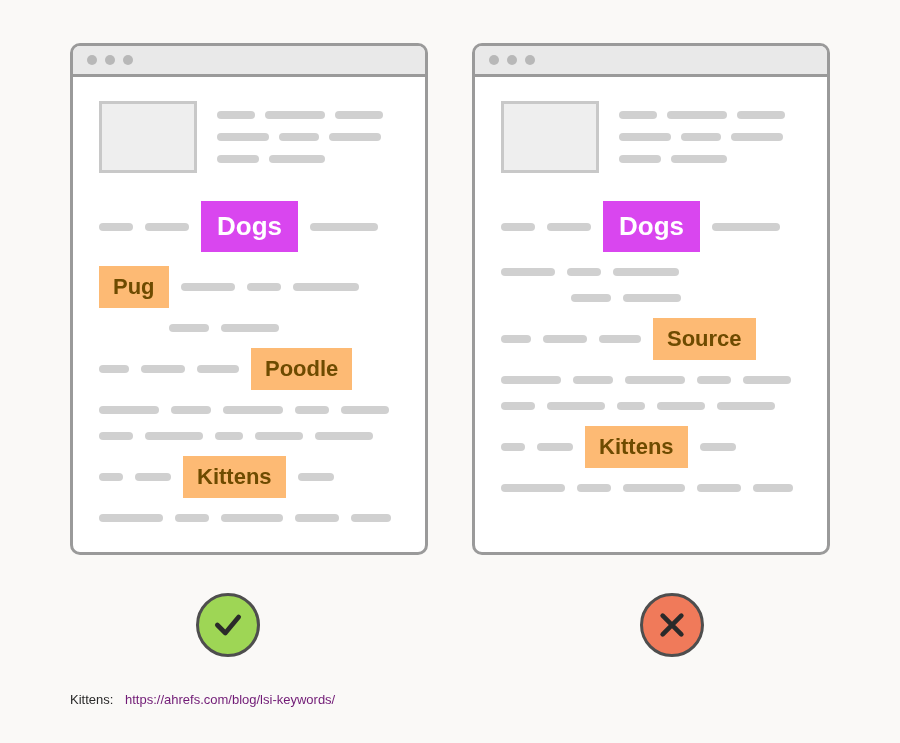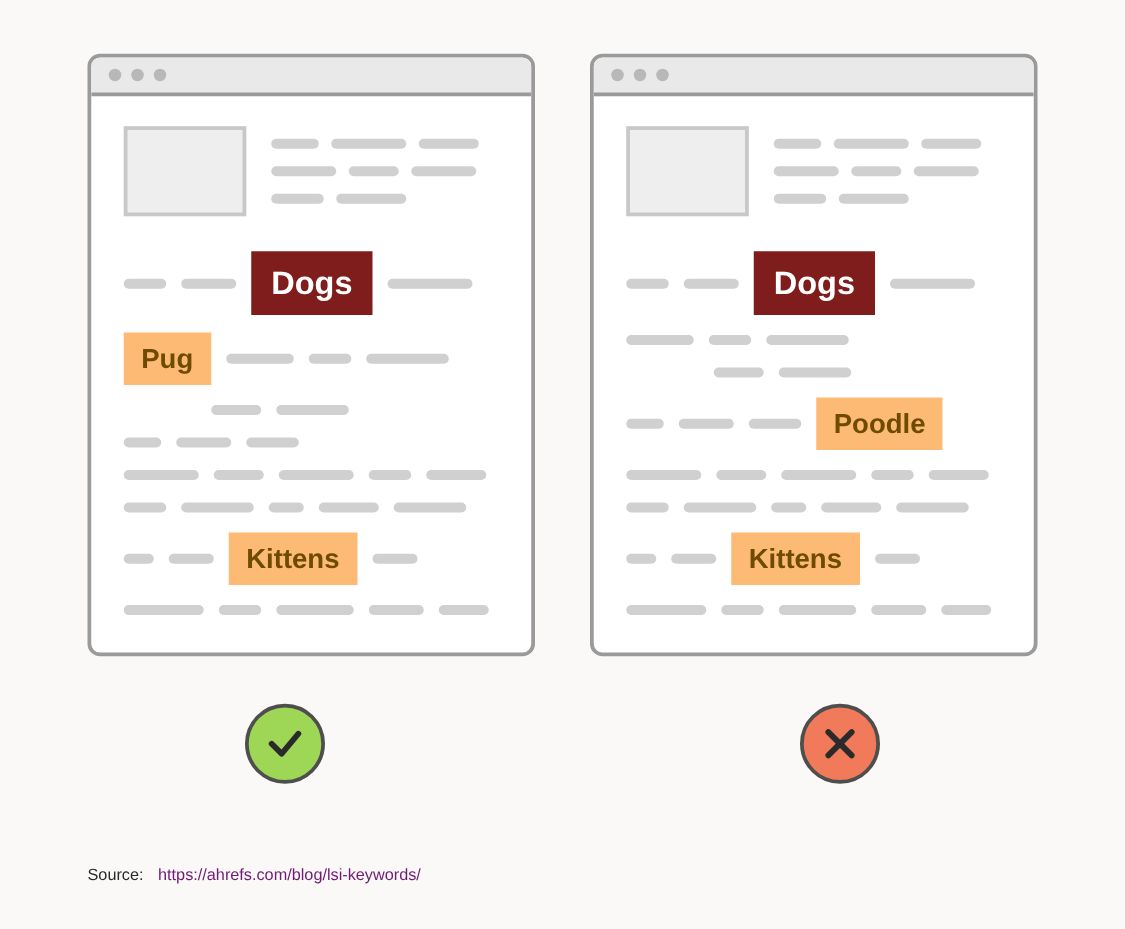--- a/index.html
+++ b/index.html
@@ -10,21 +10,21 @@
   .dot{width:10px;height:10px;border-radius:50%;background:#b8b8b8}
   .page{padding:24px 26px 28px 26px}
   .hero{display:flex;align-items:center}
   .hero-img{width:92px;height:66px;border:3px solid #c8c8c8;background:#eeeeee;border-radius:0}
   .hero-lines{margin-left:20px;display:flex;flex-direction:column;gap:14px}
   .dashrow{display:flex;gap:10px}
   .dash{height:8px;border-radius:5px;background:#d0d0d0}
   .content{margin-top:28px;display:flex;flex-direction:column;gap:14px}
   .row{display:flex;align-items:center;gap:12px;min-height:12px}
   .tag{display:inline-block;padding:8px 14px;font-weight:700;font-size:22px;color:#6e4b00}
-  .tag.primary{background:#7f1d1d;color:#fff;padding:10px 16px;font-size:26px}
+  .tag.primary{background:#d946ef;color:#fff;padding:10px 16px;font-size:26px}
   .tag.secondary{background:#fdba74}
   .badge-row{display:flex;justify-content:center;margin-top:38px;gap:380px}
   .badge{width:58px;height:58px;border-radius:50%;display:flex;align-items:center;justify-content:center;border:3px solid #4e4e4e}
   .badge.good{background:#9ed655}
   .badge.bad{background:#f07a5a}
   .badge svg{width:32px;height:32px}
   .footer{position:absolute;bottom:36px;left:70px;right:70px;display:flex;justify-content:space-between;align-items:flex-end}
   .src{font-size:13px;color:#2a2a2a}
   .src .lbl{margin-right:8px}
   .src .url{color:#701a75}
@@ -80,20 +80,21 @@
               <div class="dash" style="width:66px"></div>
           </div>
           <div class="row" style="margin-left:70px">
             <div class="dash" style="width:40px"></div>
               <div class="dash" style="width:58px"></div>
           </div>
           <div class="row">
             <div class="dash" style="width:30px"></div>
               <div class="dash" style="width:44px"></div>
               <div class="dash" style="width:42px"></div>
+            <span class="tag secondary">Poodle</span>
           </div>
           <div class="row">
             <div class="dash" style="width:60px"></div>
               <div class="dash" style="width:40px"></div>
               <div class="dash" style="width:60px"></div>
               <div class="dash" style="width:34px"></div>
               <div class="dash" style="width:48px"></div>
           </div>
           <div class="row">
             <div class="dash" style="width:34px"></div>
@@ -159,21 +160,21 @@
               <div class="dash" style="width:66px"></div>
           </div>
           <div class="row" style="margin-left:70px">
             <div class="dash" style="width:40px"></div>
               <div class="dash" style="width:58px"></div>
           </div>
           <div class="row">
             <div class="dash" style="width:30px"></div>
               <div class="dash" style="width:44px"></div>
               <div class="dash" style="width:42px"></div>
-            <span class="tag secondary">Poodle</span>
+            <span class="tag secondary">Source</span>
           </div>
           <div class="row">
             <div class="dash" style="width:60px"></div>
               <div class="dash" style="width:40px"></div>
               <div class="dash" style="width:60px"></div>
               <div class="dash" style="width:34px"></div>
               <div class="dash" style="width:48px"></div>
           </div>
           <div class="row">
             <div class="dash" style="width:34px"></div>
@@ -209,18 +210,18 @@
     </div>
     <div class="badge bad">
       <svg viewBox="0 0 24 24">
           <path d="M5 5 L19 19 M19 5 L5 19" fill="none" stroke="#2a2a2a" stroke-width="3.5" stroke-linecap="round"></path>
         </svg>
     </div>
   </div>
 
   <div class="footer">
     <div class="src">
-      <span class="lbl">Source:</span>
+      <span class="lbl">Kittens:</span>
       <span class="url">https://ahrefs.com/blog/lsi-keywords/</span>
     </div>
   </div>
 
 </div>
 
 </body></html>

